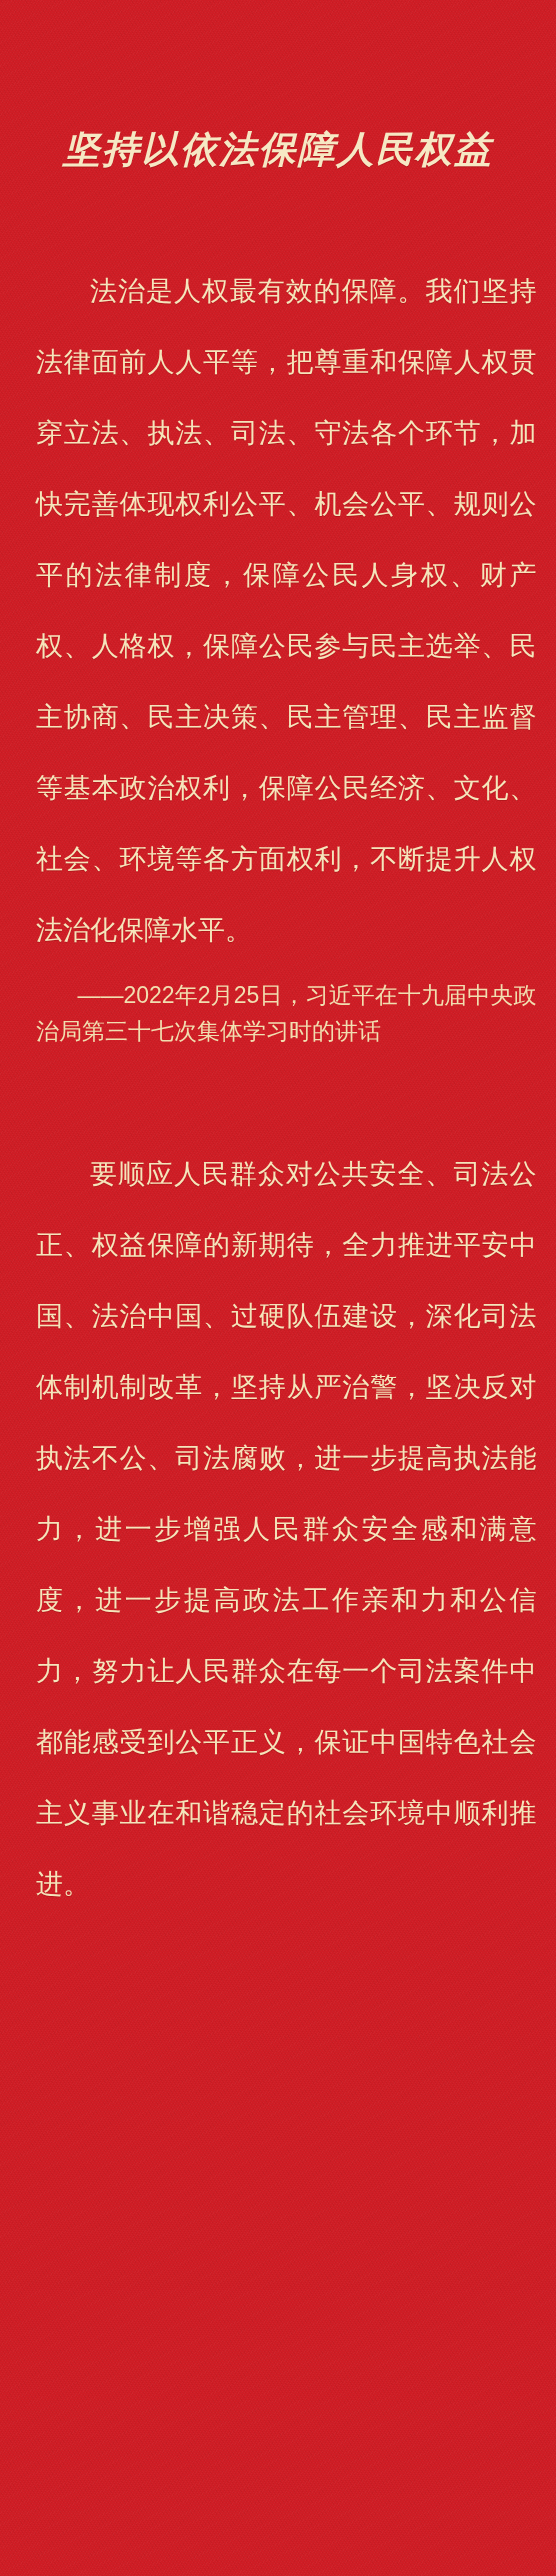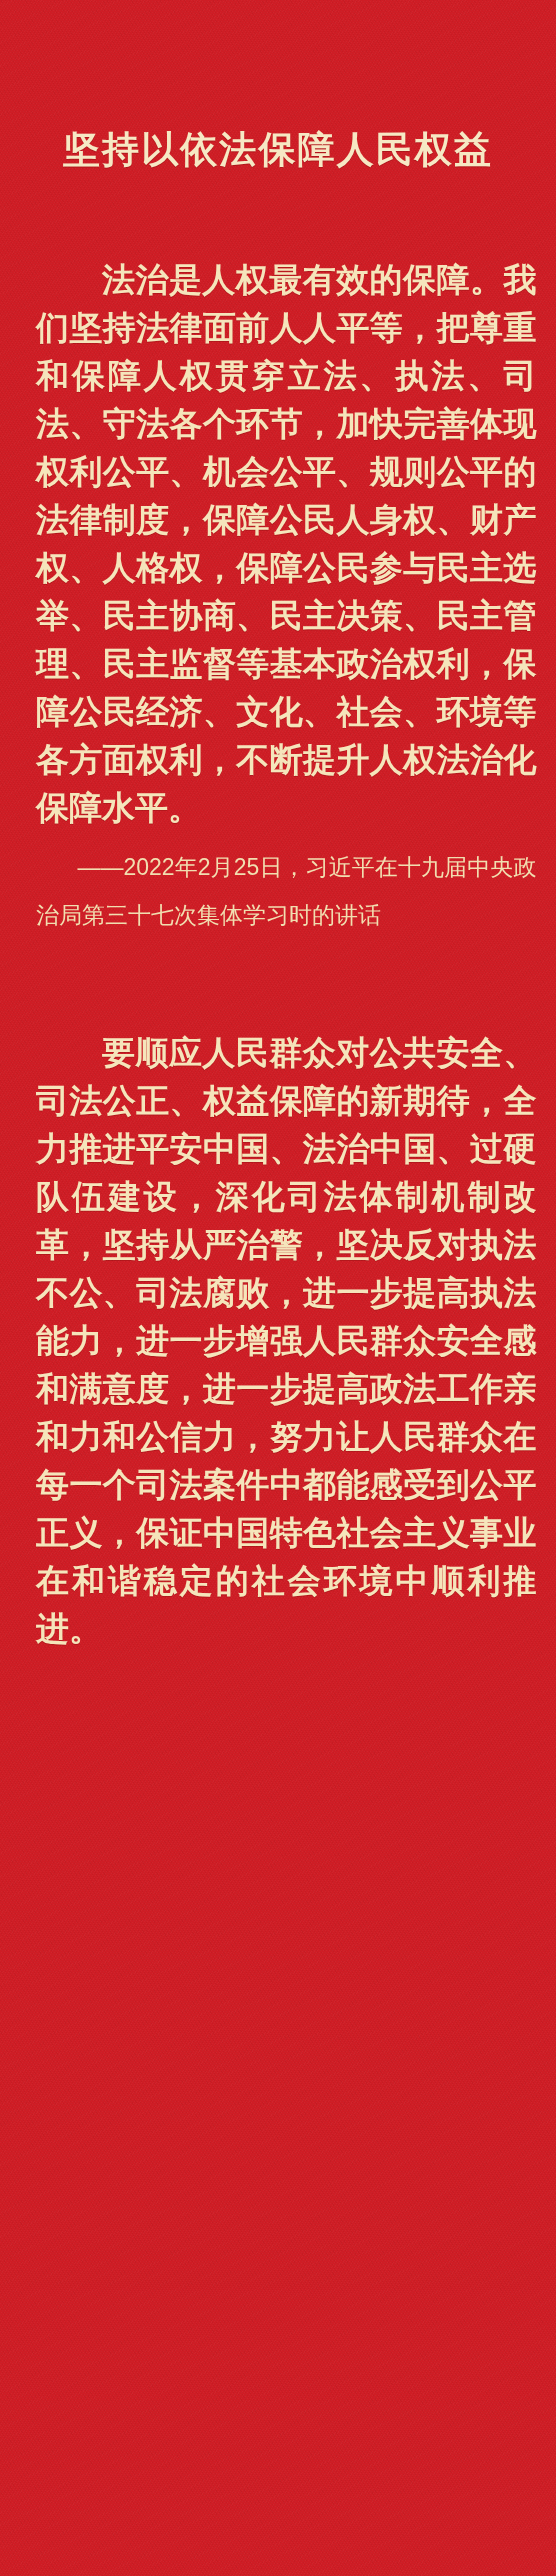--- a/index.html
+++ b/index.html
@@ -21,32 +21,33 @@
     color:#f5e5bb;
   }
   .title{
     position:relative;left:-8.2px;
     text-align:center;
     font-size:37px;line-height:59px;font-weight:900;
     letter-spacing:2.1px;
     color:#f6e8c4;
     margin:0 0 77px 0;
     text-shadow:0 1px 0 rgba(120,10,10,0.35);
+    font-style:italic;
   }
   .quote-text{
     margin:0;
-    font-size:33px;line-height:48px;font-weight:700;
+    font-size:27px;line-height:71px;font-weight:400;
     text-align:justify;text-align-last:left;
     text-indent:2em;
     color:#f5e5bb;
     text-shadow:0 1px 0 rgba(120,10,10,0.3);
   }
   .quote-source{
     margin:11.3px 0 90px 0;
-    font-size:23px;line-height:48px;font-weight:400;
+    font-size:23px;line-height:36px;font-weight:400;
     text-align:justify;text-align-last:left;
     text-indent:1.8em;
     color:#f1deb0;
   }
   .quote-block:last-of-type .quote-source{margin-bottom:0;}
 </style>
 </head>
 <body>
 
 <div class="texture"></div>

